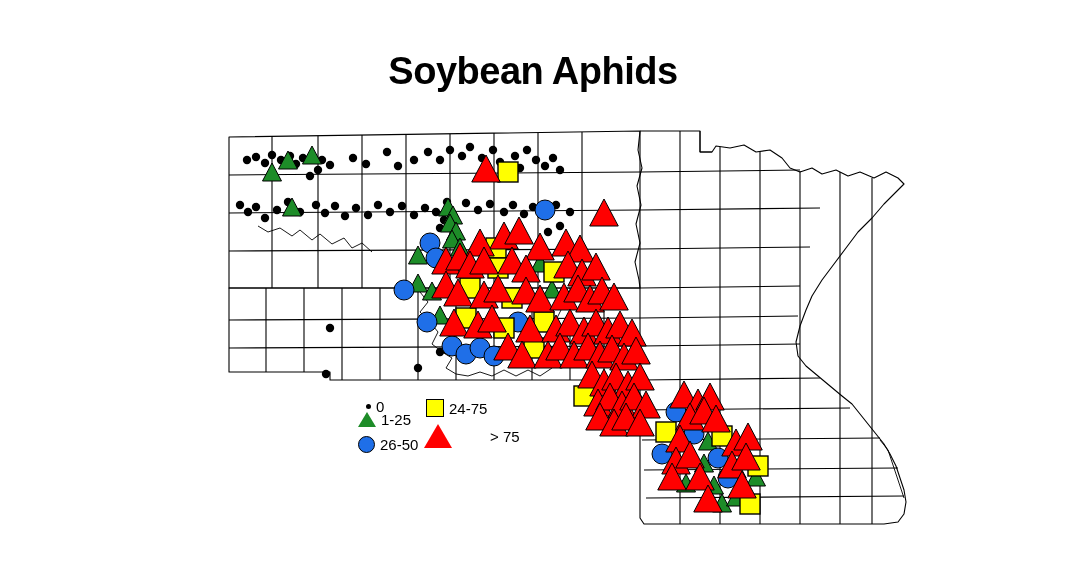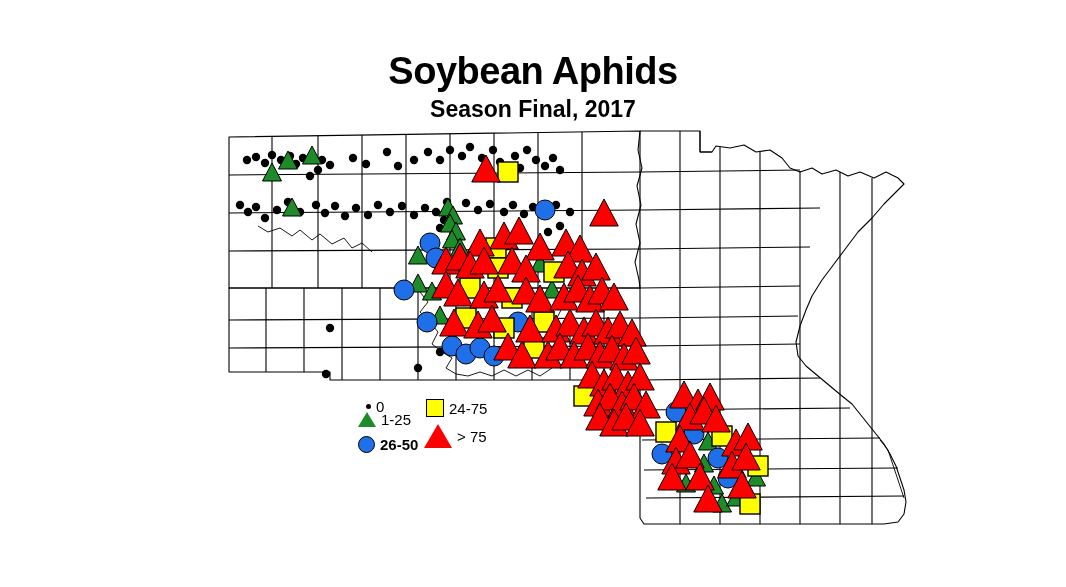--- a/index.html
+++ b/index.html
@@ -92,21 +92,20 @@
     background: #ffff00;
     border: 1.5px solid #000000;
   }
 </style>
 </head>
 <body>
 
 <div id="page">
 
   <div id="title">Soybean Aphids</div>
-  <div id="subtitle">Season Final, 2017</div>
 
   <div id="map-wrap">
     <svg id="map-svg" width="1066" height="587" viewBox="0 0 1066 587">
       <g id="county-layer" fill="none" stroke="#000000" stroke-width="1.1" stroke-linejoin="round">
 
         <path d="M229,137 L640,131 L640,288 L229,288 Z"></path>
 
         <path d="M229,175 L640,172"></path>
         <path d="M229,213 L640,210"></path>
         <path d="M229,251 L640,249"></path>
@@ -389,27 +388,27 @@
 
   <div id="legend">
     <div class="leg-item" style="left:8px; top:0px;">
       <span class="sym sym-dot"></span>
       <span class="leg-label">0</span>
     </div>
     <div class="leg-item" style="left:0px; top:13px;">
       <span class="sym sym-tri-green" style="border-left:9px solid transparent;border-right:9px solid transparent;border-bottom:15px solid #1d8c28;"></span>
       <span class="leg-label">1-25</span>
     </div>
-    <div class="leg-item" style="left:0px; top:38px;font-weight:bold;">
+    <div class="leg-item" style="left:0px; top:38px;">
       <span class="sym sym-circle-blue" style="width:15px;height:15px;"></span>
       <span class="leg-label">26-50</span>
     </div>
     <div class="leg-item" style="left:68px; top:1px;">
       <span class="sym sym-square-yellow" style="width:16px;height:16px;"></span>
       <span class="leg-label">24-75</span>
     </div>
-    <div class="leg-item" style="left:66px; top:26px;">
+    <div class="leg-item" style="left:66px; top:26px;gap:33px;">
       <span class="sym sym-tri-red" style="border-left:14px solid transparent;border-right:14px solid transparent;border-bottom:24px solid #ff0000;"></span>
       <span class="leg-label">&gt; 75</span>
     </div>
   </div>
 
 </div>
 
 </body></html>

